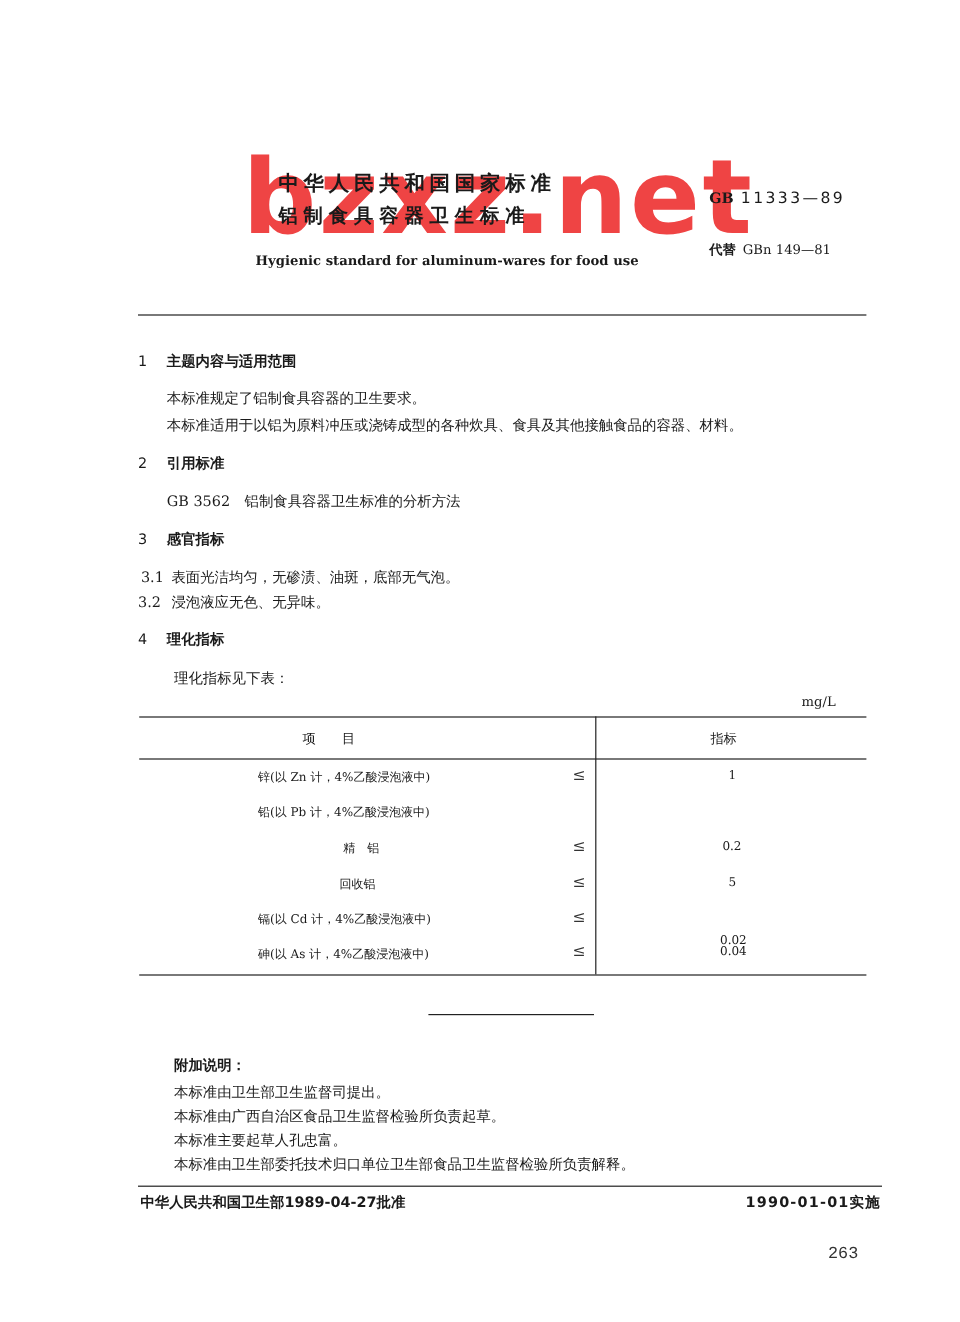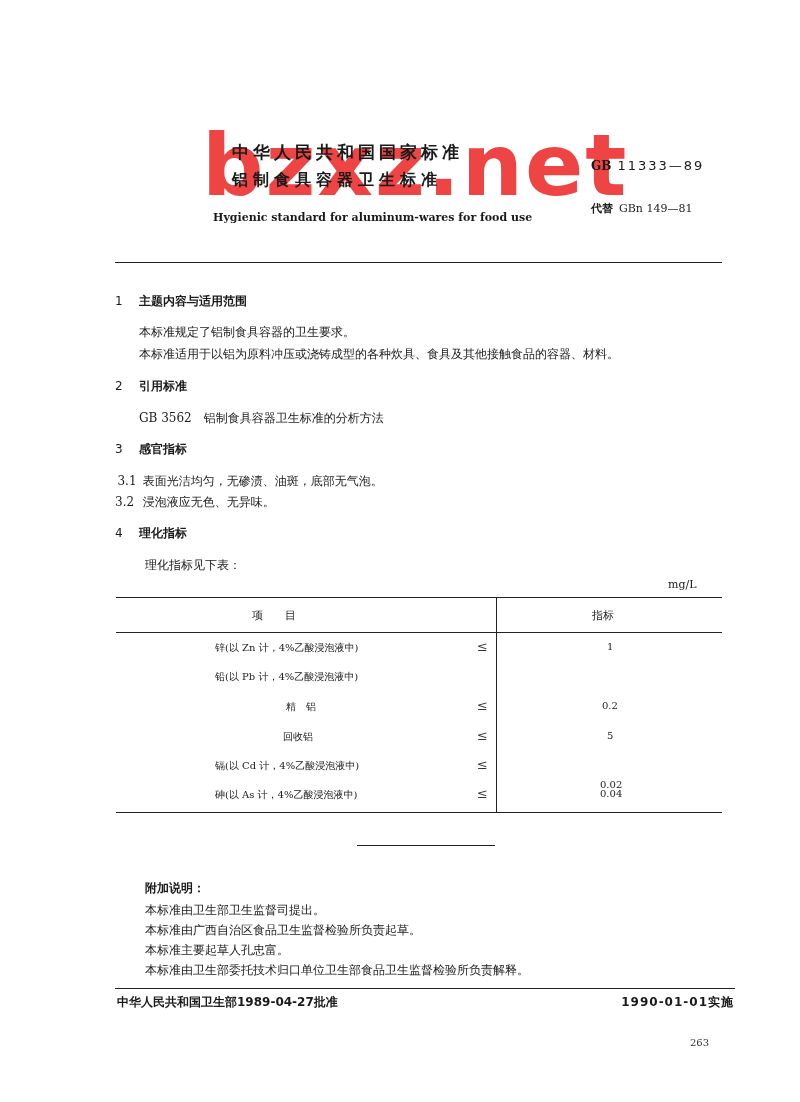--- a/index.html
+++ b/index.html
@@ -26,21 +26,21 @@
   .rule { position: absolute; background: #222; height: 1px; }
   .sec-title { font-family: "DejaVu Sans", "Liberation Sans", sans-serif; font-weight: bold; font-size: 12px; }
   .sec-title .n { display: inline-block; width: 24px; font-weight: normal; }
   .para { font-size: 12px; }
   .sub .n { display: inline-block; width: 24px; }
   .tbl-head { font-size: 11px; }
   .tbl-cell { font-size: 10px; }
   .le { font-size: 13px; color: #333; }
   .footer-left, .footer-right { font-family: "DejaVu Sans", "Liberation Sans", sans-serif; font-weight: bold; font-size: 12px; }
   .footer-right { letter-spacing: 1px; }
-  .page-no { font-size: 10px; color: #333; }
+  .page-no { font-size: 14px; color: #333; font-family: Liberation Mono, monospace; }
 </style>
 </head>
 <body>
 
 <div class="abs watermark">bzxz.net</div>
 
 <div class="abs h-national">中华人民共和国国家标准</div>
 <div class="abs h-title">铝制食具容器卫生标准</div>
 <div class="abs h-en">Hygienic standard for aluminum-wares for food use</div>
 <div class="abs h-code">

